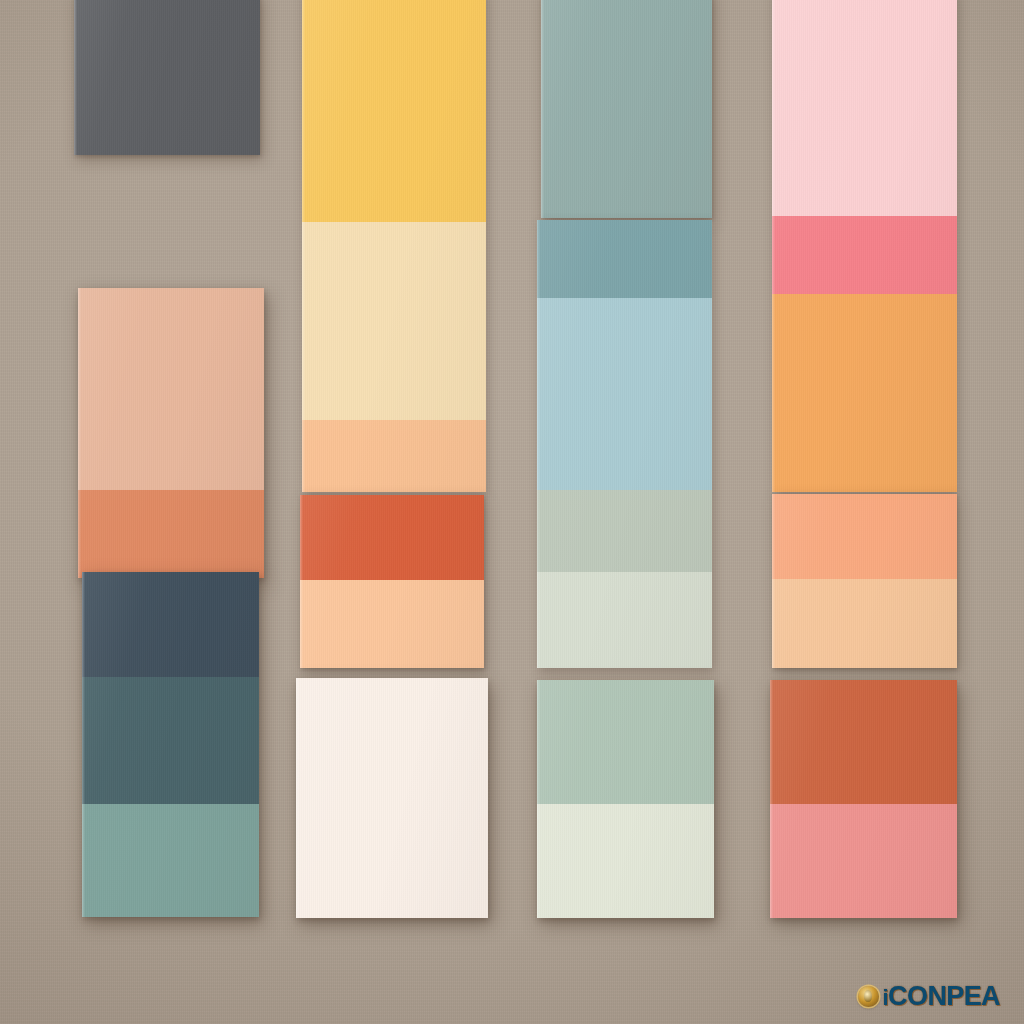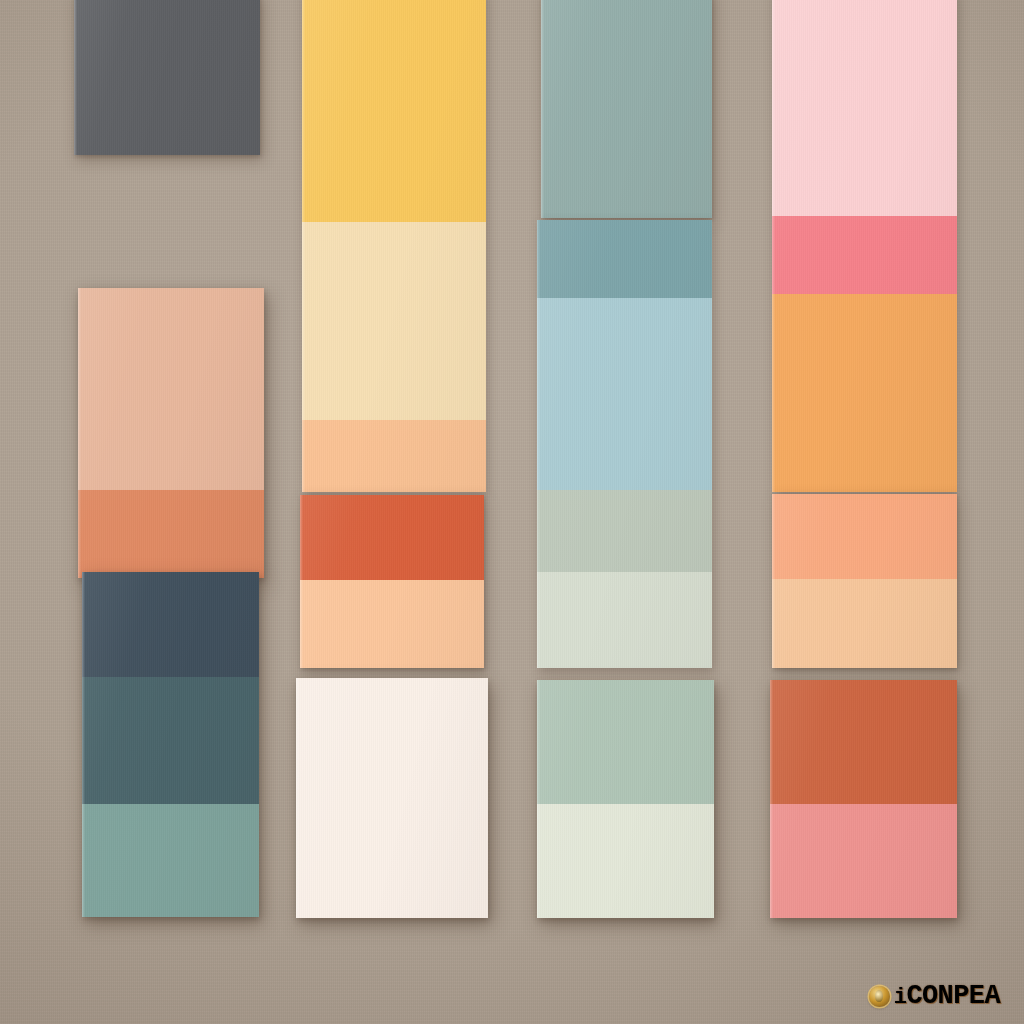--- a/index.html
+++ b/index.html
@@ -96,25 +96,25 @@
     flex:0 0 auto;
   }
   #wm-badge::after {
     content:"";
     position:absolute; left:6px; top:4px;
     width:8px; height:12px; border-radius:50% 50% 45% 45%;
     background:radial-gradient(circle at 40% 35%, #fff2c4, #8a6a20 85%);
     opacity:.92;
   }
   #wm-text {
-    font-family:Liberation Mono, monospace;
+    font-family:Liberation Sans, sans-serif;
     font-weight:bold;
     font-size:27px;
     letter-spacing:-.6px;
-    color:#000000;
+    color:#0c4a6e;
     text-shadow:
       0 0 2px rgba(90,45,0,.55),
       1px 1px 0 rgba(120,60,0,.5);
     line-height:1;
     white-space:nowrap;
   }
   #wm-text .lead { font-size:22px; }
 </style>
 </head>
 <body>

